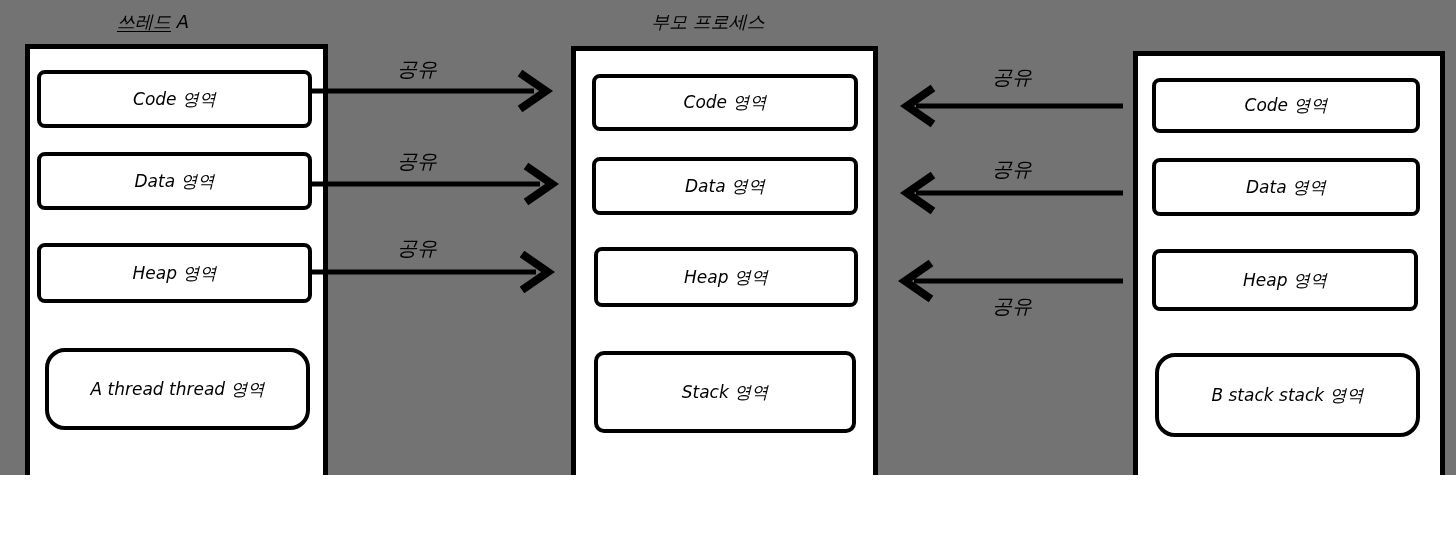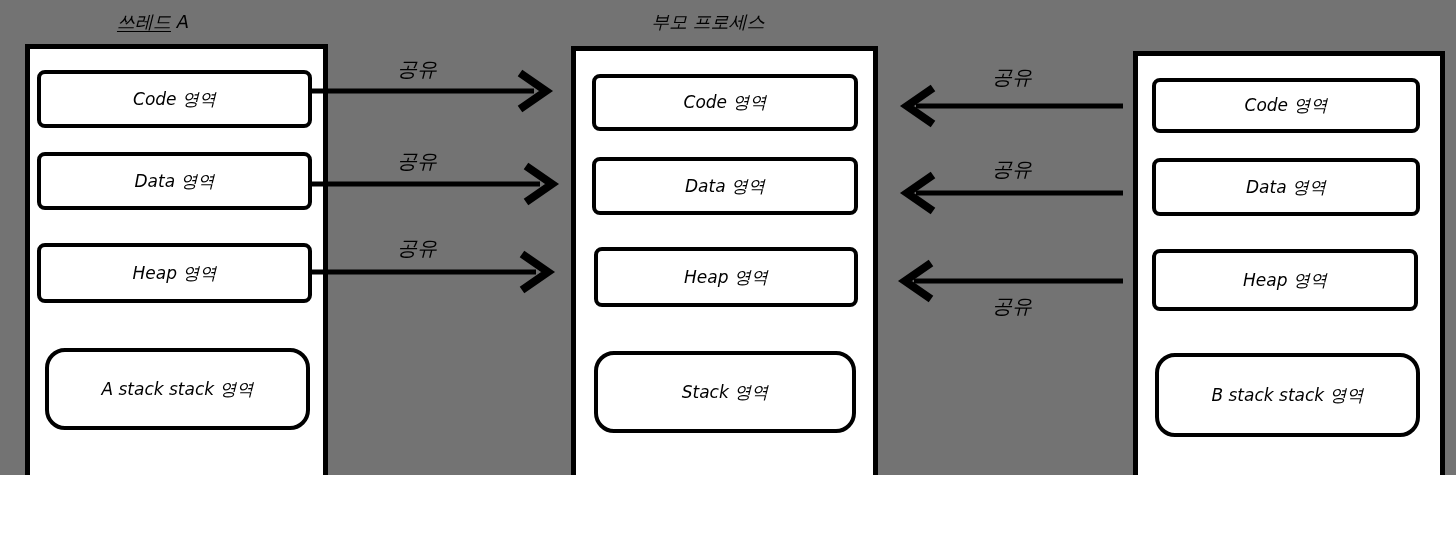--- a/index.html
+++ b/index.html
@@ -77,33 +77,33 @@
   <div class="mbox" style="left:37px;top:70px;width:275px;height:58px">
       <span>Code 영역</span>
     </div>
   <div class="mbox" style="left:37px;top:152px;width:275px;height:58px">
       <span>Data 영역</span>
     </div>
   <div class="mbox" style="left:37px;top:243px;width:275px;height:60px">
       <span>Heap 영역</span>
     </div>
   <div class="mbox" style="left:45px;top:348px;width:265px;height:82px;border-radius:20px">
-      <span>A stack stack 영역</span>
+      <span>A thread thread 영역</span>
     </div>
 
   <div class="mbox" style="left:592px;top:74px;width:266px;height:57px">
       <span>Code 영역</span>
     </div>
   <div class="mbox" style="left:592px;top:157px;width:266px;height:58px">
       <span>Data 영역</span>
     </div>
   <div class="mbox" style="left:594px;top:247px;width:264px;height:60px">
       <span>Heap 영역</span>
     </div>
-  <div class="mbox" style="left:594px;top:351px;width:262px;height:82px;border-radius:20px">
+  <div class="mbox" style="left:594px;top:351px;width:262px;height:82px;border-radius:10px">
       <span>Stack 영역</span>
     </div>
 
   <div class="mbox" style="left:1152px;top:78px;width:268px;height:55px">
       <span>Code 영역</span>
     </div>
   <div class="mbox" style="left:1152px;top:158px;width:268px;height:58px">
       <span>Data 영역</span>
     </div>
   <div class="mbox" style="left:1152px;top:249px;width:266px;height:62px">

